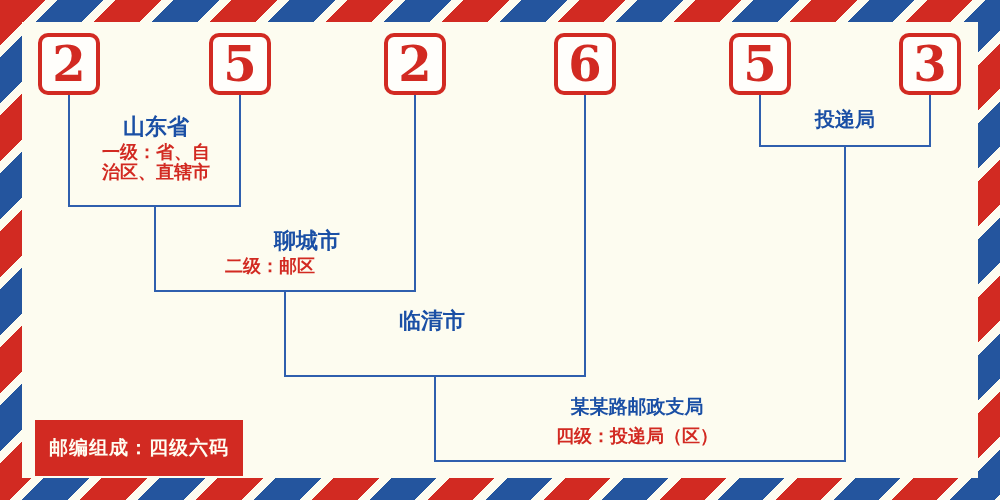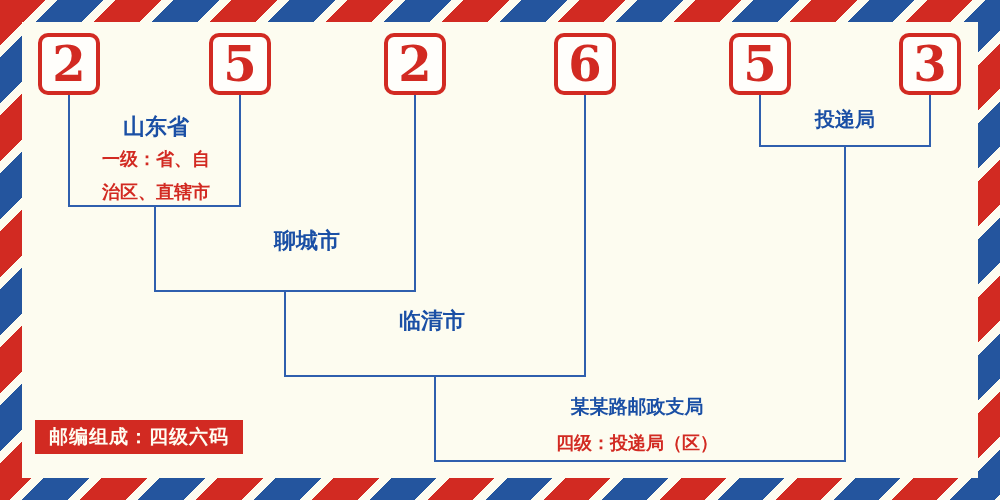--- a/index.html
+++ b/index.html
@@ -62,33 +62,33 @@
     font-weight: bold;
     font-size: 22px;
     white-space: nowrap;
   }
   .desc {
     position: absolute;
     transform: translateX(-50%);
     color: var(--red);
     font-weight: bold;
     font-size: 18px;
-    line-height: 33px;
+    line-height: 20px;
     white-space: pre-line;
     text-align: center;
   }
   .badge {
     position: absolute;
     left: 35px;
     top: 420px;
     background: var(--red);
     color: #fffdf2;
     font-weight: bold;
     font-size: 19px;
-    padding: 4px 14px;
+    padding: 15px 14px;
     letter-spacing: 1px;
     white-space: nowrap;
   }
 </style>
 </head>
 <body>
 
 <div class="page">
   <div class="inner"></div>
 
@@ -129,20 +129,21 @@
   </div>
   <div class="digit-box" style="left:899px;">
     <span>3</span>
   </div>
 
   <div class="place" style="left:156px; top:112px;">山东省</div>
   <div class="desc" style="left:156px; top:142px;">一级：省、自
 治区、直辖市</div>
 
   <div class="place" style="left:270px; top:226px;margin-left:37px;">聊城市</div>
+  <div class="desc" style="left:270px; top:256px;">二级：邮区</div>
 
   <div class="place" style="left:432px; top:306px;text-align:right;">临清市</div>
 
   <div class="place" style="left:637px; top:394px; font-size:19px;">某某路邮政支局</div>
   <div class="desc" style="left:637px; top:426px;">四级：投递局（区）</div>
 
   <div class="place" style="left:845px; top:106px; font-size:20px;font-family:Liberation Serif, serif;">投递局</div>
 
   <div class="badge">邮编组成：四级六码</div>
 </div>

